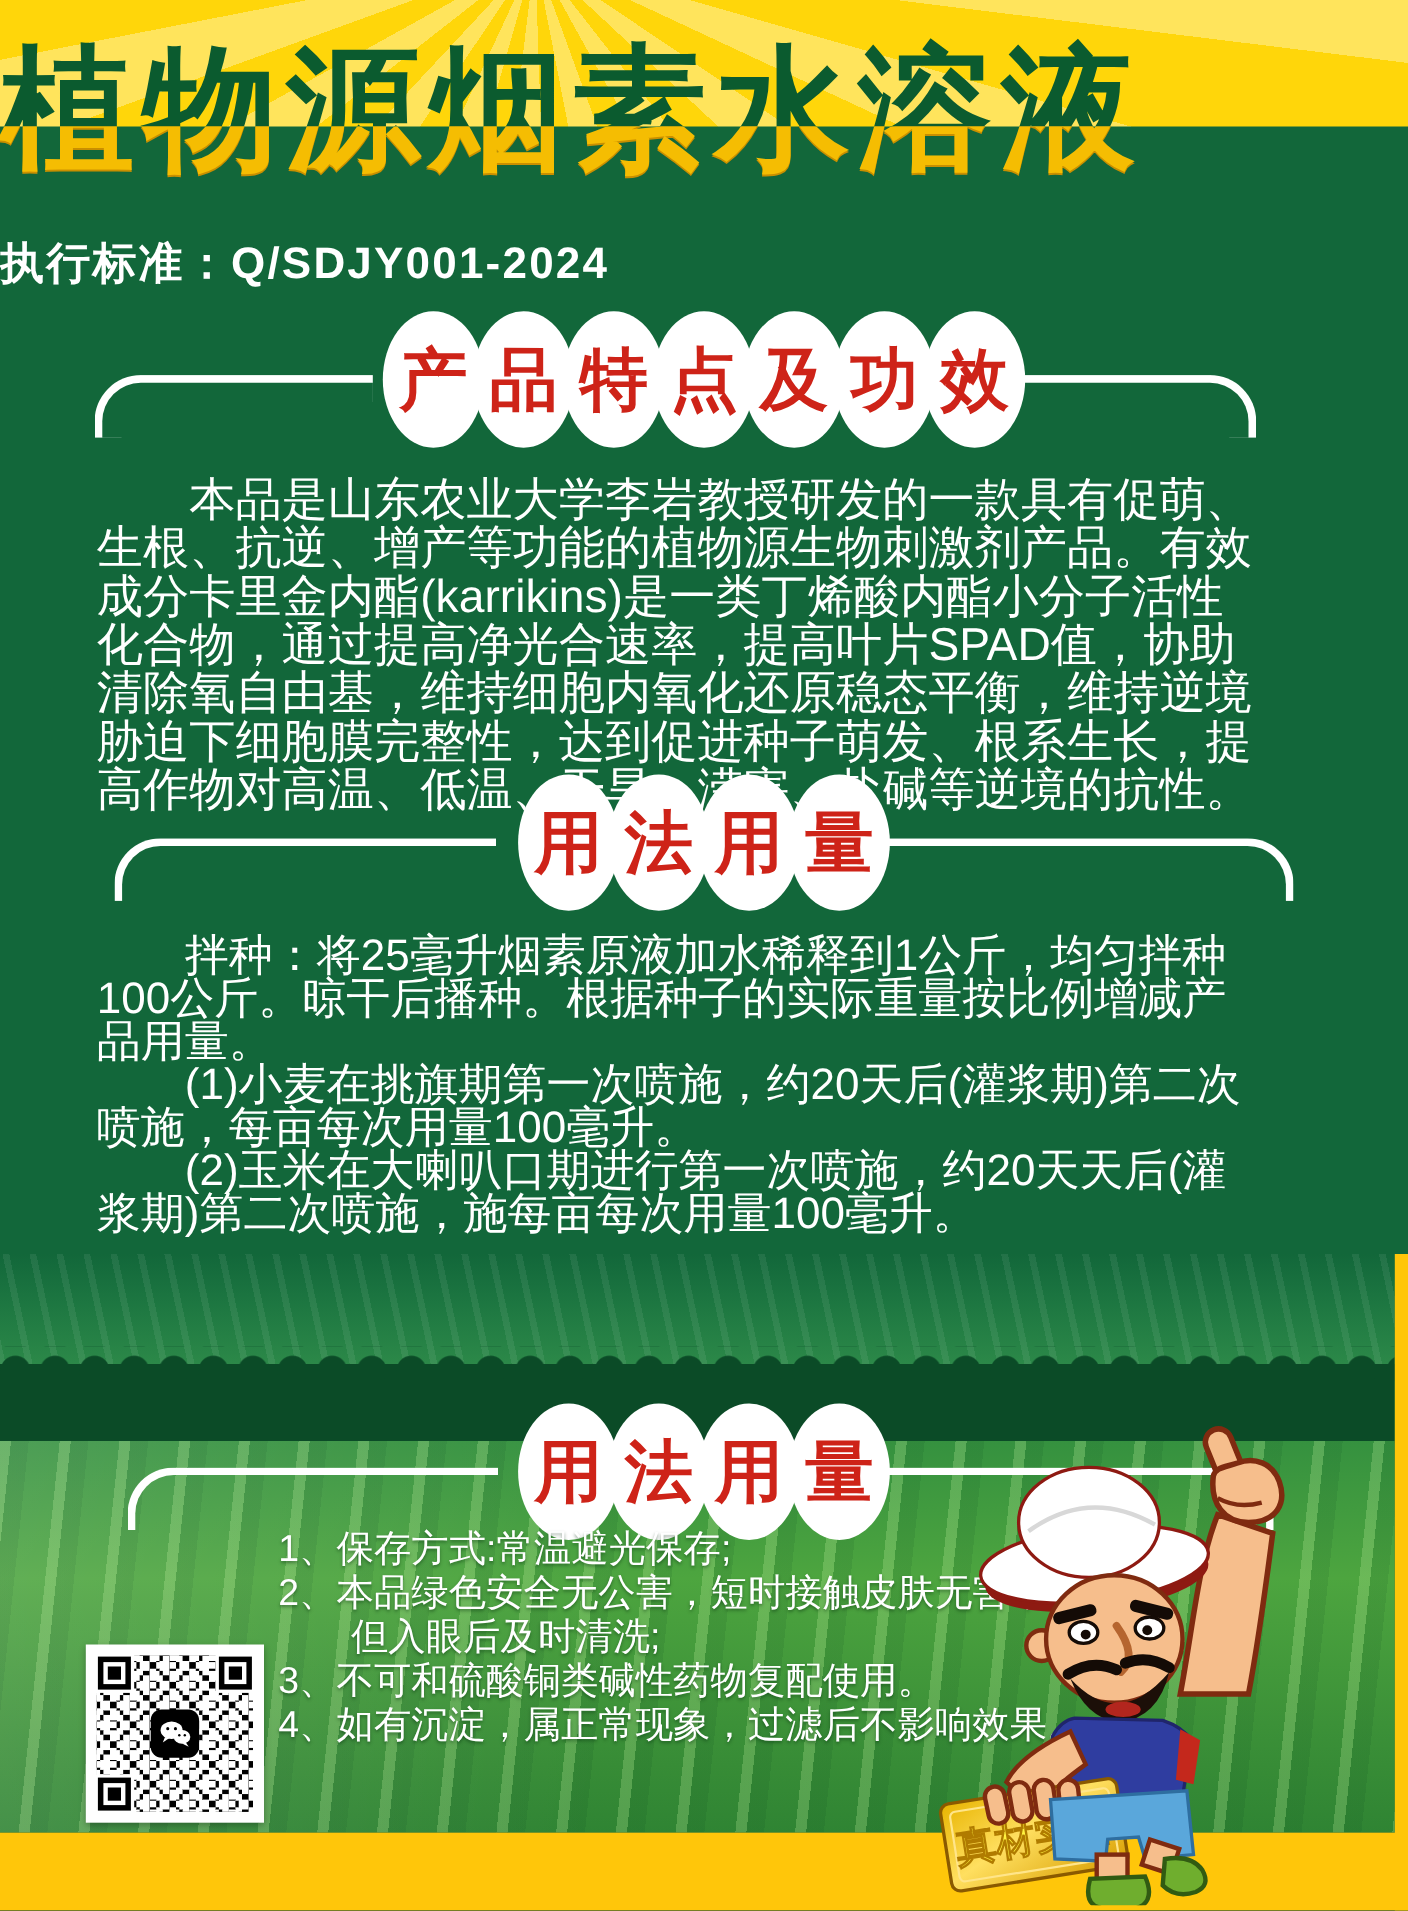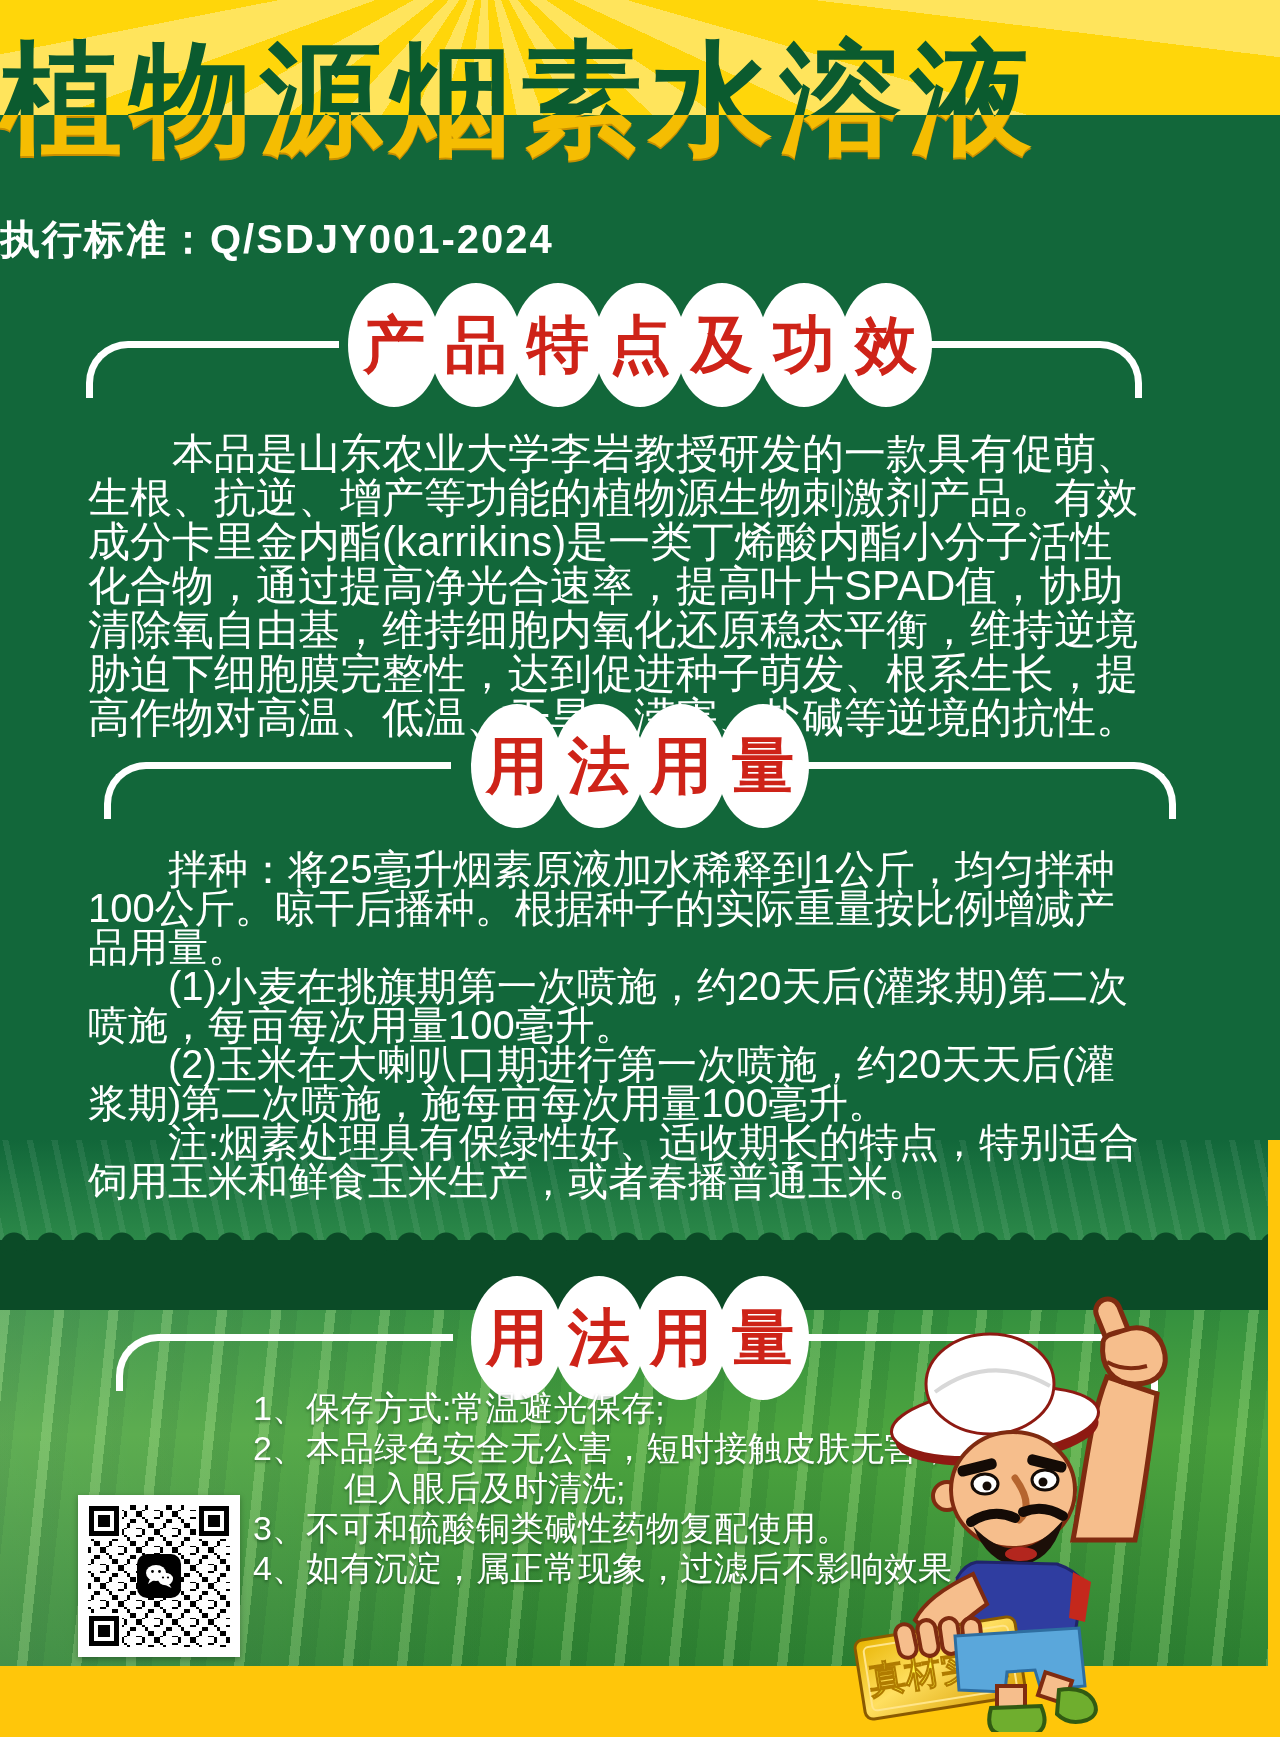--- a/index.html
+++ b/index.html
@@ -43,21 +43,21 @@
   #hdr3 .hline.r{right:122px;width:356px;}
 
   
   .para1{position:absolute;top:432px;left:88px;width:1066px;z-index:3;
     color:#fff;font-size:42px;line-height:44px;text-indent:2em;}
   .sec2{position:absolute;top:850px;left:88px;width:1066px;z-index:3;
     color:#fff;font-size:40px;line-height:39px;}
   .sec2 p{margin:0;text-indent:2em;}
   .uselist{position:absolute;top:1388px;left:253px;width:840px;z-index:5;
     color:#fff;font-size:34px;line-height:40px;text-shadow:0 2px 3px rgba(0,40,10,.45);}
-  .uselist .cont{padding-left:91px;}
+  .uselist .cont{padding-left:66px;}
 
   
   .photo{position:absolute;top:1140px;left:0;width:1268px;height:526px;z-index:2;overflow:hidden;}
   .farfield{position:absolute;top:0;left:0;right:0;height:105px;
     background:
       repeating-linear-gradient(78deg, rgba(255,255,255,.07) 0 6px, rgba(0,0,0,0) 6px 24px),
       linear-gradient(180deg,#12673A 0,#1B7440 35%,#2D8A49 100%);}
   .treeline{position:absolute;top:100px;left:0;right:0;height:72px;background:#0B4B27;}
   .treeline::before{content:"";position:absolute;top:-16px;left:0;right:0;height:32px;
     background:radial-gradient(circle at 14px 22px,#0B4B27 0 13px,rgba(0,0,0,0) 14px);
@@ -152,21 +152,20 @@
       <div class="bubble">
           <span>量</span>
         </div>
     </div>
   </div>
 
   <div class="sec2">
     <p>拌种：将25毫升烟素原液加水稀释到1公斤，均匀拌种100公斤。晾干后播种。根据种子的实际重量按比例增减产品用量。</p>
     <p>(1)小麦在挑旗期第一次喷施，约20天后(灌浆期)第二次喷施，每亩每次用量100毫升。</p>
     <p>(2)玉米在大喇叭口期进行第一次喷施，约20天天后(灌浆期)第二次喷施，施每亩每次用量100毫升。</p>
-    <p>注:烟素处理具有保绿性好、适收期长的特点，特别适合饲用玉米和鲜食玉米生产，或者春播普通玉米。</p>
   </div>
 
   <div class="photo">
     <div class="farfield"></div>
     <div class="treeline"></div>
     <div class="bigfield"></div>
   </div>
   <div class="side-strip"></div>
 
   <div class="hdr" id="hdr3">

